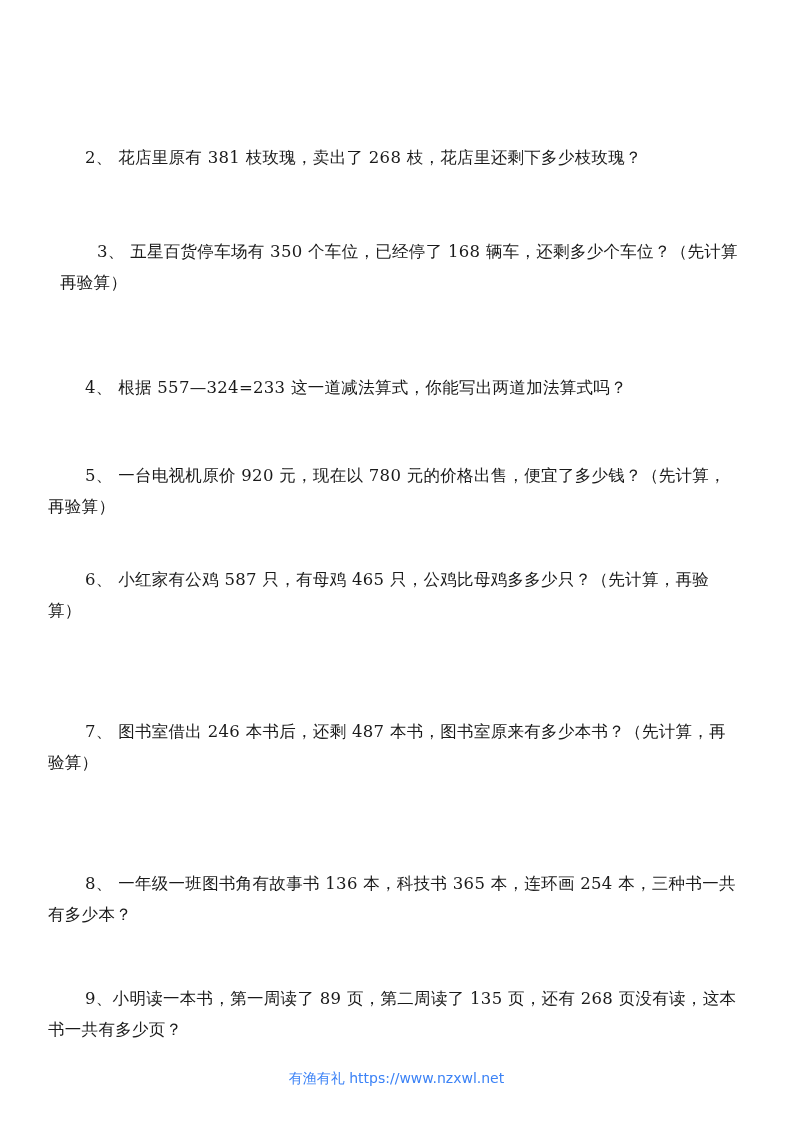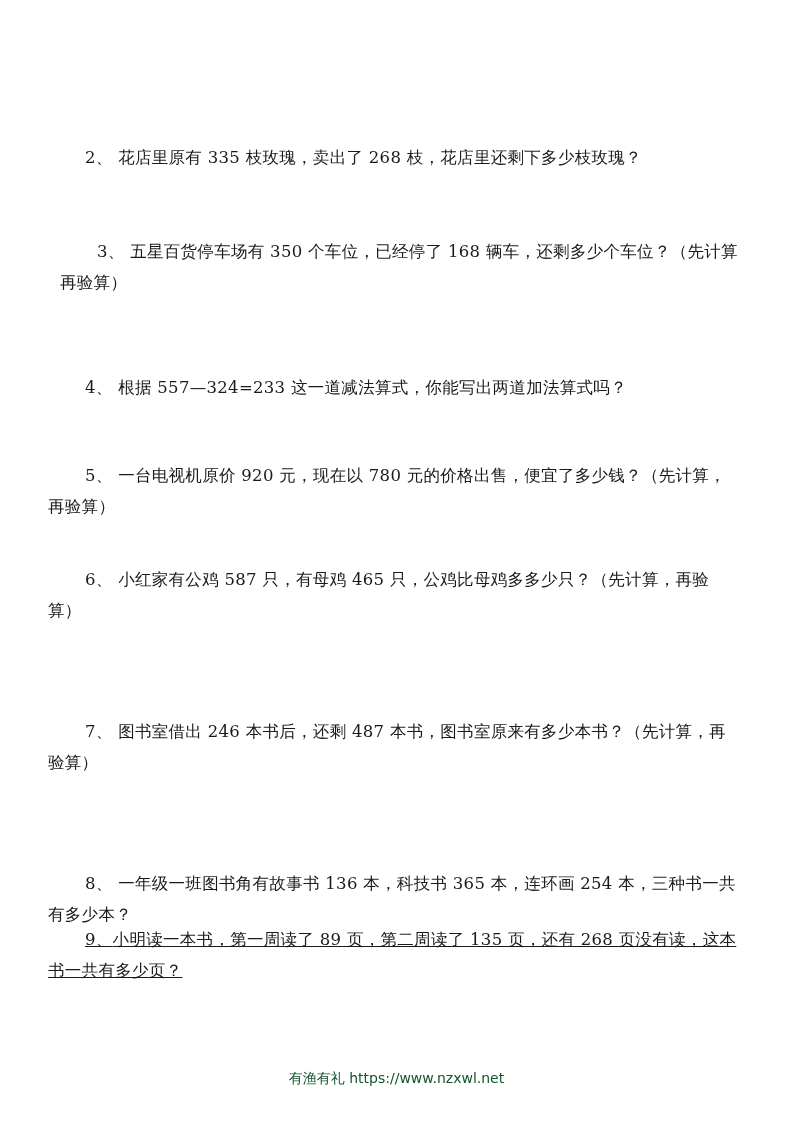--- a/index.html
+++ b/index.html
@@ -1,29 +1,29 @@
 <!DOCTYPE html>
 <html><head>
 <meta charset="utf-8">
 <style>
   html, body { margin:0; padding:0; background:#ffffff; }
   body { width:793px; height:1122px; position:relative; overflow:hidden;
          font-family:"DejaVu Serif","Liberation Serif",serif; color:#1a1a1a; }
   .q { position:absolute; left:48px; width:692px; font-size:16.5px; line-height:31px;
        text-indent:37px; letter-spacing:0.3px; margin:0; }
   .footer { position:absolute; top:1070px; left:0; width:793px; text-align:center;
-            font-family:"DejaVu Sans","Liberation Sans",sans-serif; font-size:14px; color:#14532d; }
+            font-family:"DejaVu Sans","Liberation Sans",sans-serif; font-size:14px; color:#3b82f6; }
 </style>
 </head>
 <body>
 
 <div id="doc">
-    <p class="q" style="top: 142px;"><span>2、</span><span> 花店里原有 335 枝玫瑰，卖出了 268 枝，花店里还剩下多少枝玫瑰？</span></p>
+    <p class="q" style="top: 142px;"><span>2、</span><span> 花店里原有 381 枝玫瑰，卖出了 268 枝，花店里还剩下多少枝玫瑰？</span></p>
     <p class="q" style="top: 236px; margin-left: 12px;"><span>3、</span><span> 五星百货停车场有 350 个车位，已经停了 168 辆车，还剩多少个车位？（先计算再验算）</span></p>
     <p class="q" style="top: 364px; margin-top: 8px;"><span>4、</span><span> 根据 557—324=233 这一道减法算式，你能写出两道加法算式吗？</span></p>
     <p class="q" style="top: 460px;"><span>5、</span><span> 一台电视机原价 920 元，现在以 780 元的价格出售，便宜了多少钱？（先计算，再验算）</span></p>
     <p class="q" style="top: 564px;"><span>6、</span><span> 小红家有公鸡 587 只，有母鸡 465 只，公鸡比母鸡多多少只？（先计算，再验算）</span></p>
     <p class="q" style="top: 716px;"><span>7、</span><span> 图书室借出 246 本书后，还剩 487 本书，图书室原来有多少本书？（先计算，再验算）</span></p>
     <p class="q" style="top: 868px;"><span>8、</span><span> 一年级一班图书角有故事书 136 本，科技书 365 本，连环画 254 本，三种书一共有多少本？</span></p>
-    <p class="q" style="top: 924px; text-decoration: underline;"><span>9、</span><span>小明读一本书，第一周读了 89 页，第二周读了 135 页，还有 268 页没有读，这本书一共有多少页？</span></p>
+    <p class="q" style="top: 983px;"><span>9、</span><span>小明读一本书，第一周读了 89 页，第二周读了 135 页，还有 268 页没有读，这本书一共有多少页？</span></p>
   </div>
 
 <div class="footer">有渔有礼 https://www.nzxwl.net</div>
 
 </body></html>

